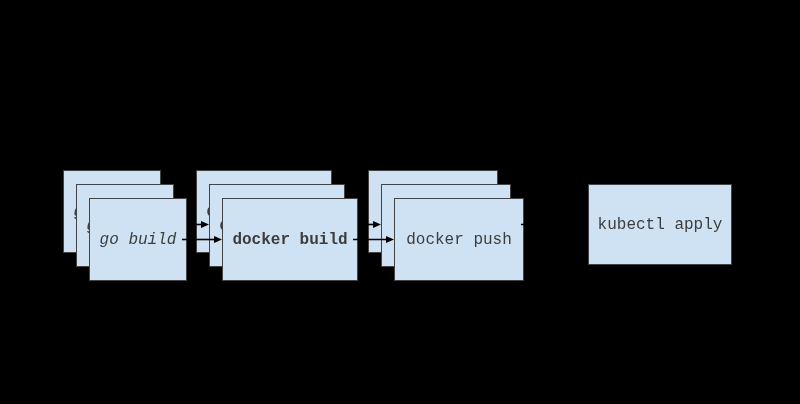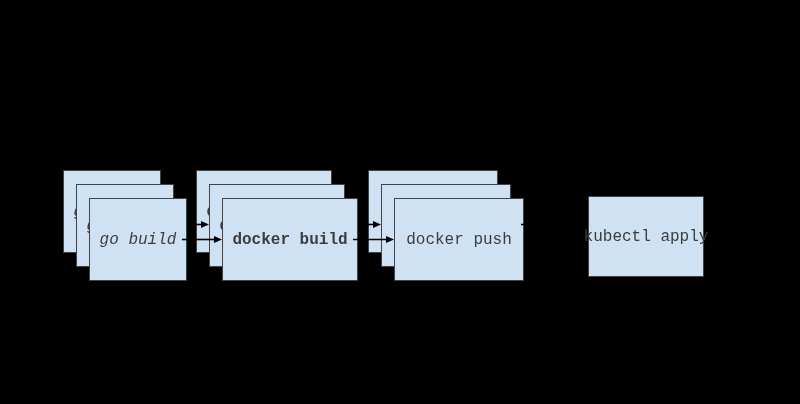--- a/index.html
+++ b/index.html
@@ -31,21 +31,21 @@
   .s2{width:136px;font-weight:bold;}
   .s2.b0{left:196px;top:170px;}
   .s2.b1{left:209px;top:184px;}
   .s2.b2{left:222px;top:198px;}
   
   .s3{width:130px;}
   .s3.b0{left:368px;top:170px;}
   .s3.b1{left:381px;top:184px;}
   .s3.b2{left:394px;top:198px;}
   
-  .s4{width:116px;height:81px;left:588px;top:196px;}
+  .s4{width:144px;height:81px;left:588px;top:184px;}
   .arrows{
     position:absolute;left:0;top:0;width:800px;height:404px;
     z-index:10;pointer-events:none;
   }
   .arrows line{stroke:var(--arrow_color);stroke-width:1.6;}
   .arrows polygon{fill:var(--arrow_color);}
 </style>
 </head>
 <body>
 

